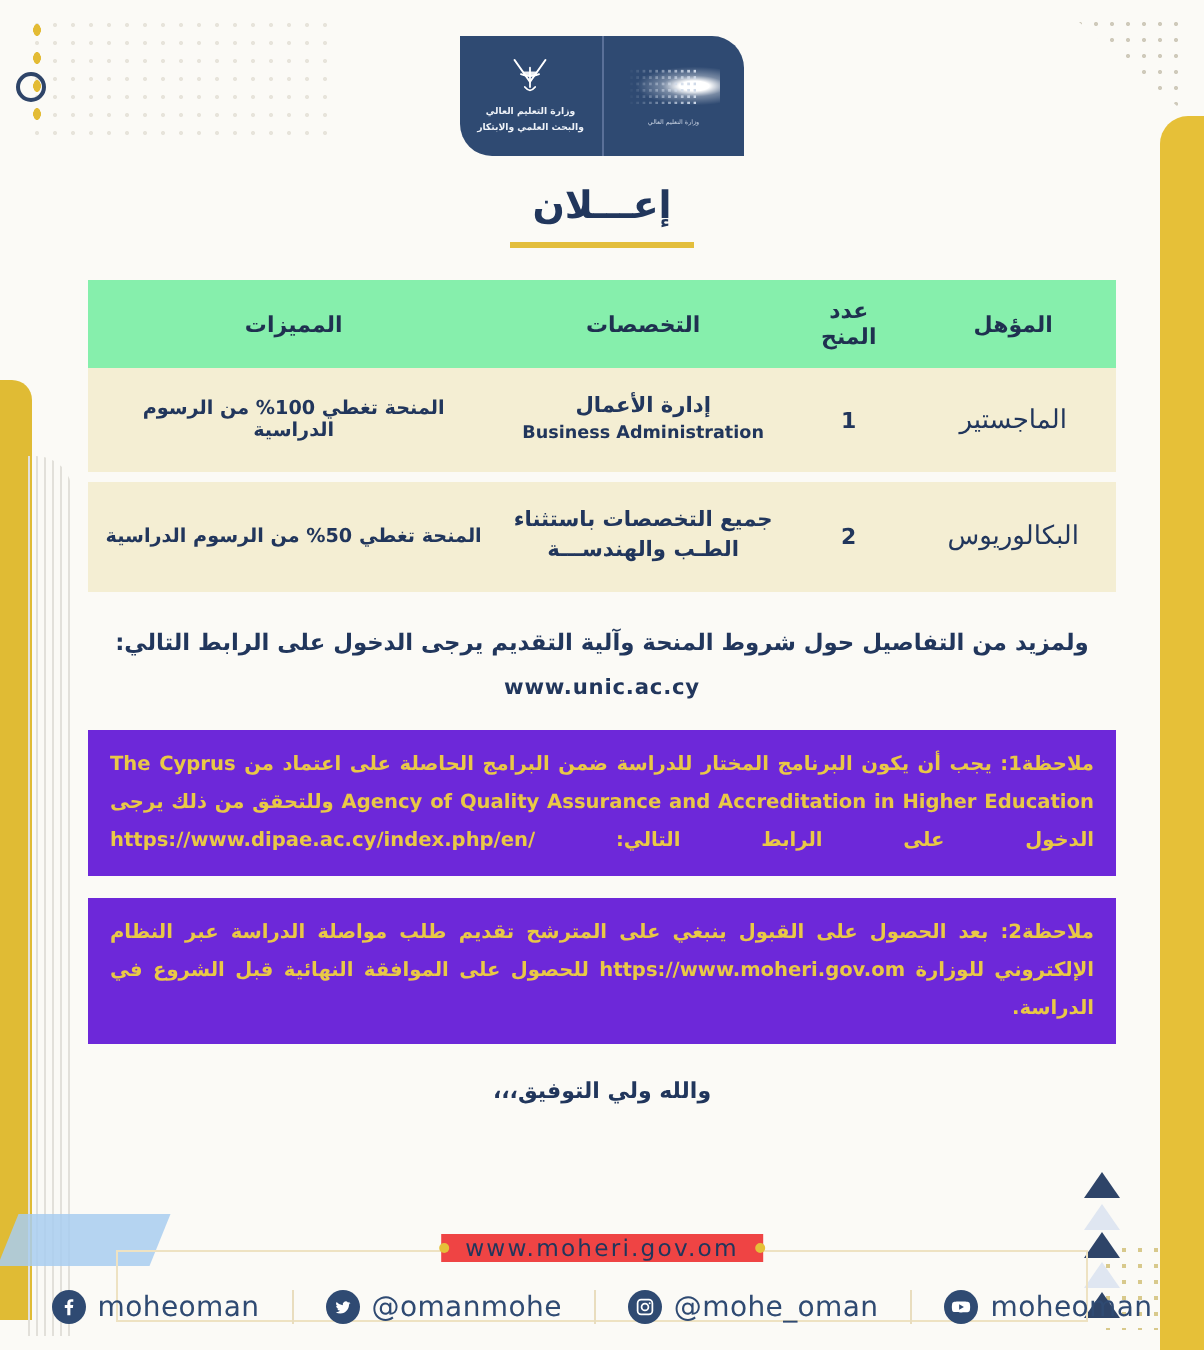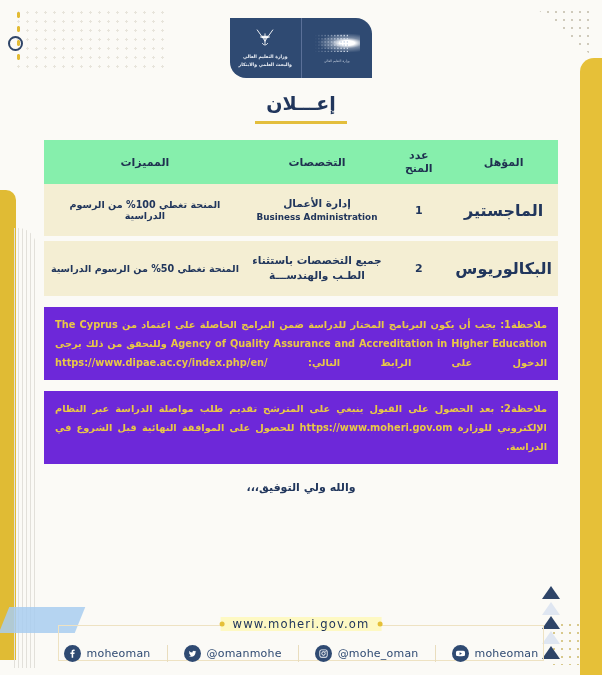--- a/index.html
+++ b/index.html
@@ -171,21 +171,21 @@
     font-size: 11px; font-weight: bold;
     padding: 9px 6px; text-align: center;
   }
   tbody tr { background: #f4eed3; }
   tbody tr + tr { border-top: 5px solid #fbfaf6; }
   tbody td {
     color: #21365c; padding: 12px 6px;
     text-align: center; vertical-align: middle;
     font-size: 10.6px;
   }
-  td.qual { font-size: 16px; font-weight: bold; width: 20%; }
+  td.qual { font-size: 13px; font-weight: normal; width: 20%; }
   td.count { font-size: 11px; font-weight: bold; width: 12%; }
   td.spec { width: 28%; font-weight: bold; line-height: 1.45; }
   td.spec .en { font-size: 8.8px; display: block; direction: ltr; }
   td.feat { width: 40%; font-weight: bold; font-size: 9.6px; }
 
   .link-line {
     margin-top: 15px;
     font-size: 11.4px; font-weight: bold; color: #21365c;
     line-height: 1.9; direction: rtl;
   }
@@ -219,21 +219,21 @@
     position: absolute; bottom: 6px; left: 40px; right: 40px;
     height: 56px;
   }
   .footer-frame {
     position: absolute; top: 12px; left: 18px; right: 18px; bottom: 8px;
     border: 1px solid #eee2c2;
     border-top-color: #eee2c2;
   }
   .footer-site {
     position: absolute; top: 4px; left: 50%; transform: translateX(-50%);
-    background: #fef9c3; padding: 0 12px;
+    background: #ef4444; padding: 0 12px;
     font-size: 11.6px; color: #21365c; letter-spacing: 1.1px;
     direction: ltr; white-space: nowrap;
   }
   .footer-site:before, .footer-site:after {
     content: ""; position: absolute; top: 50%;
     width: 5px; height: 5px; border-radius: 50%;
     background: #e5c038;
   }
   .footer-site:before { left: -1px; transform: translateY(-50%); }
   .footer-site:after  { right: -1px; transform: translateY(-50%); }
@@ -248,21 +248,21 @@
     padding: 0 16px;
   }
   .social + .social { border-left: 1px solid #e9ddbe; }
   .sicon {
     width: 17px; height: 17px; border-radius: 50%;
     background: #2f4a72; color: #fff;
     display: flex; align-items: center; justify-content: center;
     flex: none;
   }
   .sicon svg { width: 11px; height: 11px; fill: #fff; }
-  .sname { font-size: 11px; color: #2f4a72; letter-spacing: .2px; }
+  .sname { font-size: 14px; color: #2f4a72; letter-spacing: .2px; }
 </style>
 </head>
 <body>
 
 <div class="poster">
 
   <div class="deco dotgrid-tl"></div>
   <div class="deco dots-yellow-tl"></div>
   <div class="deco ring-tl"></div>
   <div class="deco dotgrid-tr"></div>
@@ -329,20 +329,24 @@
           <td class="qual">البكالوريوس</td>
           <td class="count">2</td>
           <td class="spec">
             <span>جميع التخصصات باستثناء الطـب والهندســـة</span>
           </td>
           <td class="feat">المنحة تغطي 50% من الرسوم الدراسية</td>
         </tr>
       </tbody>
     </table>
 
+    <div class="link-line">
+      <div>ولمزيد من التفاصيل حول شروط المنحة وآلية التقديم يرجى الدخول على الرابط التالي:</div>
+      <div class="url-center">www.unic.ac.cy</div>
+    </div>
 
     <div class="note">
       <span>ملاحظة1: يجب أن يكون البرنامج المختار للدراسة ضمن البرامج الحاصلة على اعتماد من</span>
       <span class="ltr">The Cyprus Agency of Quality Assurance and Accreditation in Higher Education</span>
       <span>وللتحقق من ذلك يرجى الدخول على الرابط التالي:</span>
       <span class="ltr">https://www.dipae.ac.cy/index.php/en/</span>
     </div>
 
     <div class="note">
       <span>ملاحظة2: بعد الحصول على القبول ينبغي على المترشح تقديم طلب مواصلة الدراسة عبر النظام الإلكتروني للوزارة</span>

